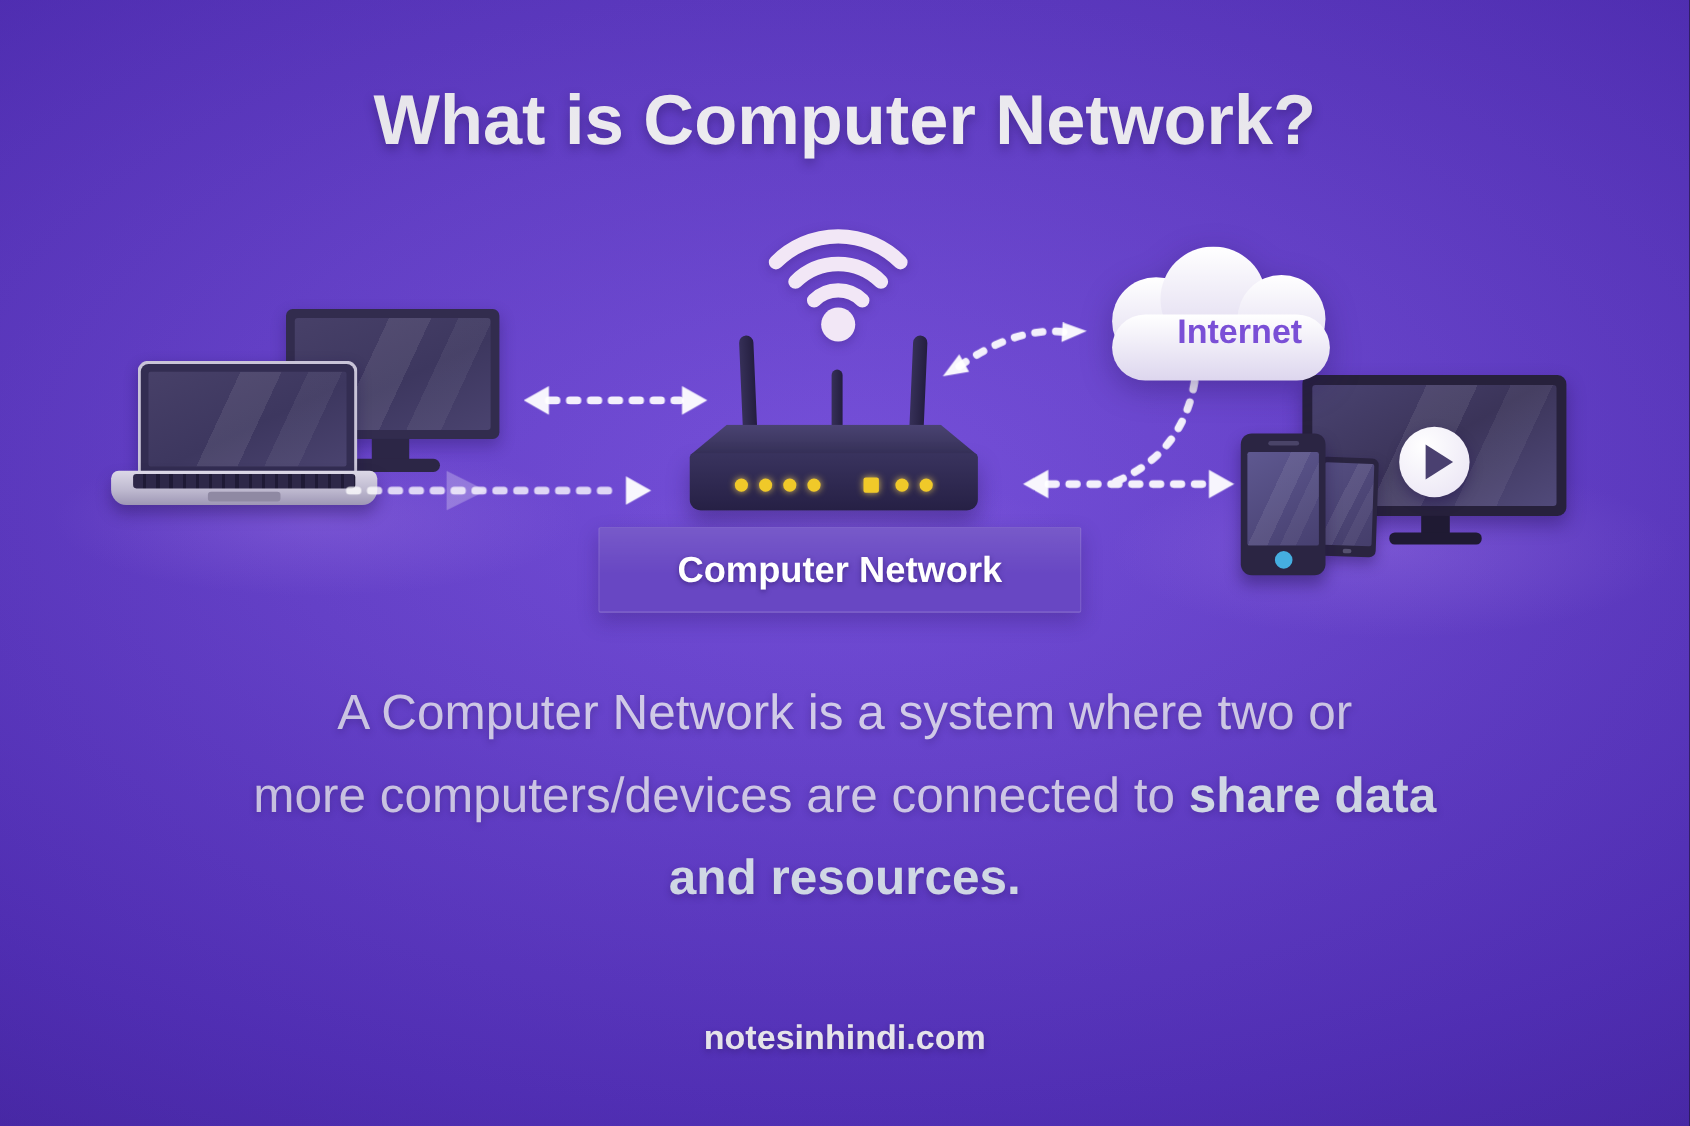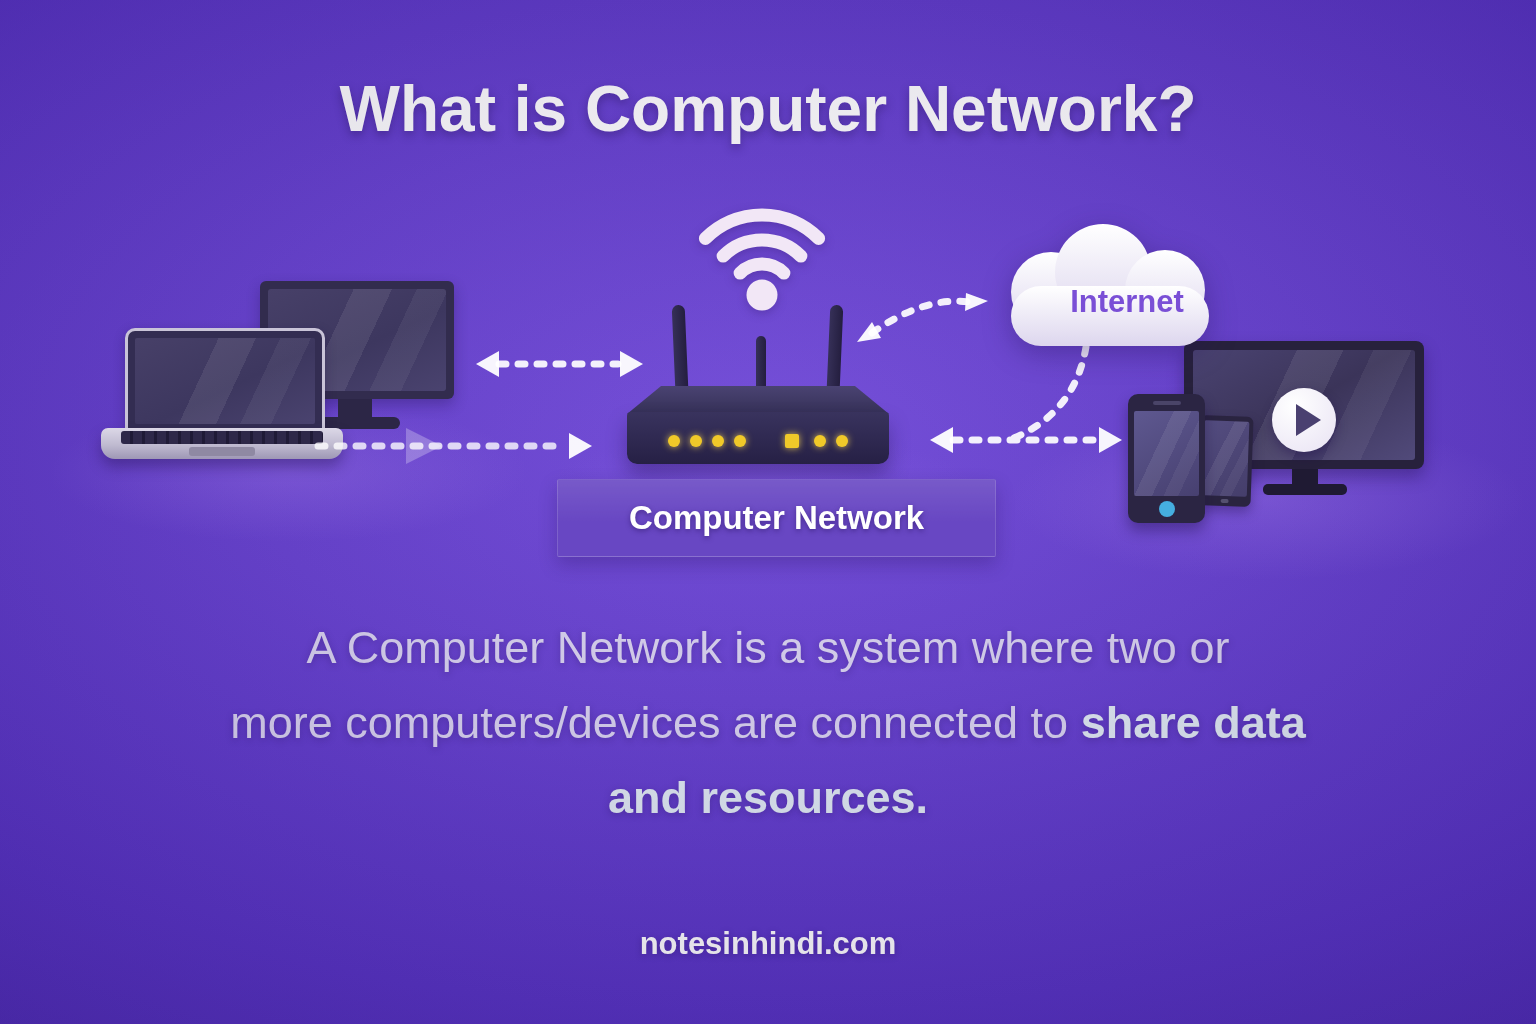--- a/index.html
+++ b/index.html
@@ -49,21 +49,21 @@
     background:linear-gradient(180deg,#4a4372,#353057);
     clip-path:polygon(13% 0,87% 0,100% 100%,0 100%);}
   .router-front{position:absolute;left:627px;top:412px;width:262px;height:52px;z-index:3;
     background:linear-gradient(180deg,#39335e,#262045);
     border-radius:4px 4px 10px 10px;
     box-shadow:0 12px 20px rgba(28,12,70,.35);}
   .led{position:absolute;top:23px;width:12px;height:12px;border-radius:50%;
     background:#f0c929;box-shadow:0 0 7px rgba(250,215,80,.85);}
   .led-sq{border-radius:2px;width:14px;height:14px;top:22px;}
   
-  .banner{position:absolute;left:557px;top:479px;width:437px;height:76px;z-index:4;
+  .banner{position:absolute;left:544px;top:479px;width:437px;height:76px;z-index:4;
     background:linear-gradient(180deg, rgba(255,255,255,.10), rgba(255,255,255,0) 55%), #6847c3;
     border:1px solid rgba(255,255,255,.14);border-radius:2px;
     display:flex;align-items:center;justify-content:center;
     box-shadow:0 8px 18px rgba(30,12,80,.25);}
   .banner-label{font-size:33px;font-weight:bold;color:#ffffff;
     text-shadow:0 2px 5px rgba(40,18,95,.5);}
   
   .cloud{position:absolute;left:993px;top:224px;width:234px;height:126px;z-index:5;
     filter:drop-shadow(0 8px 14px rgba(35,15,85,.35));}
   

